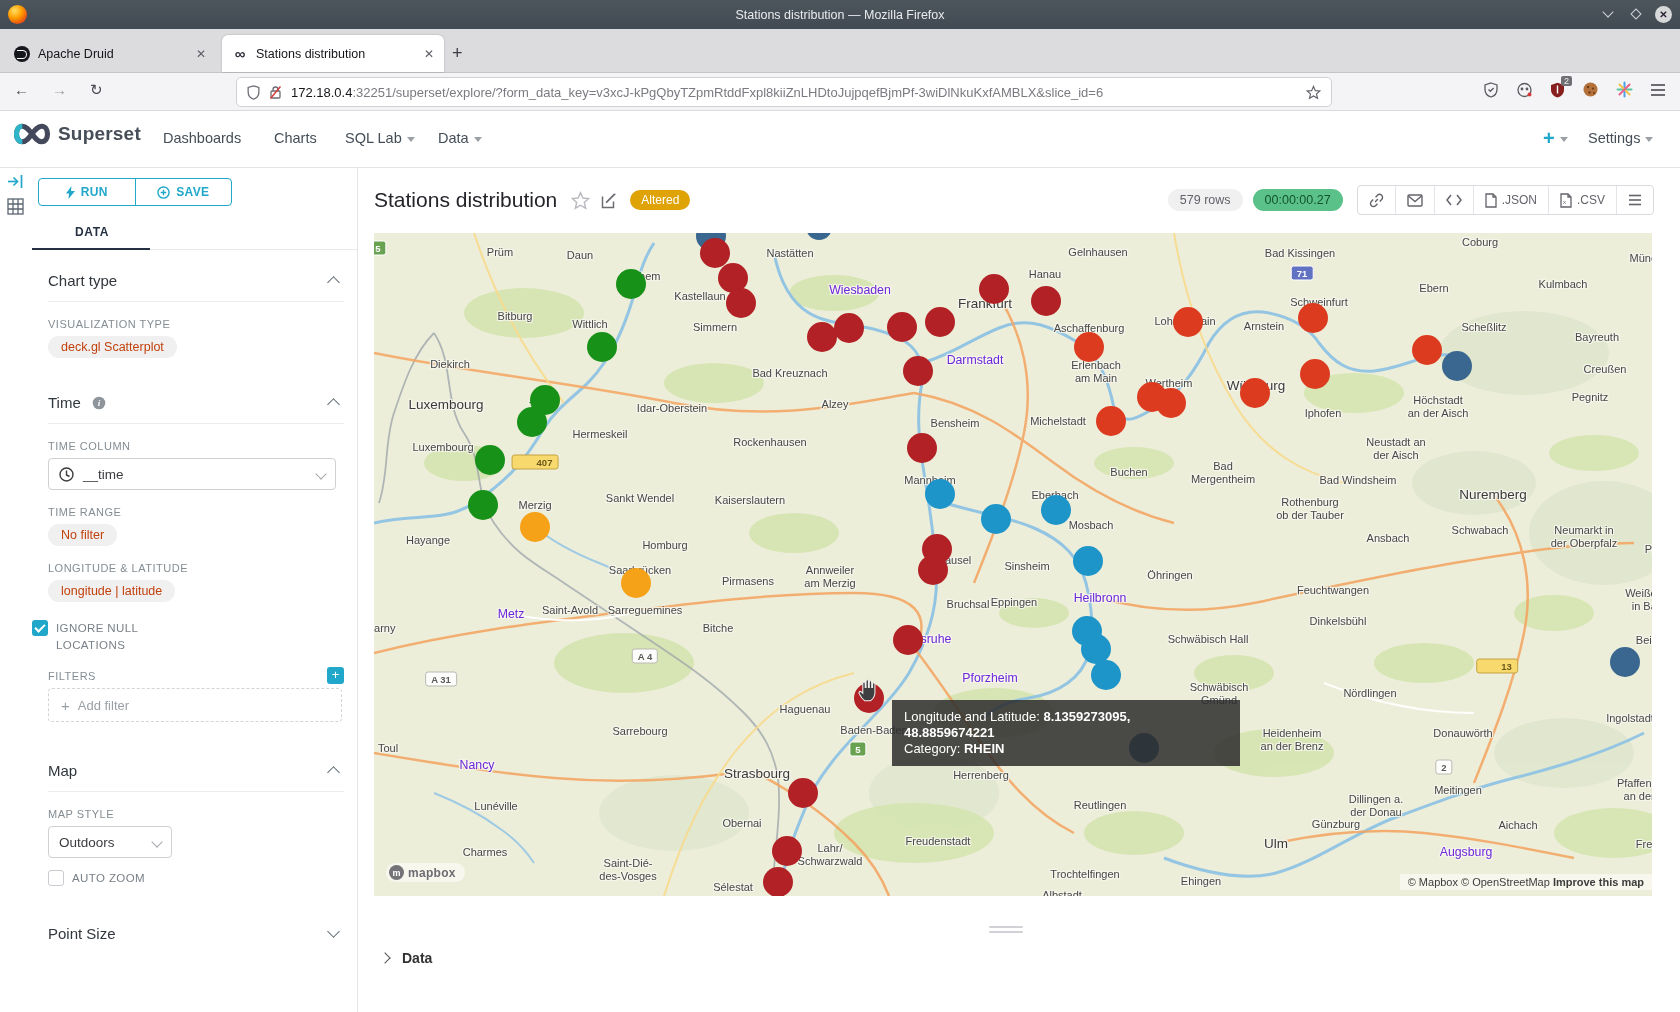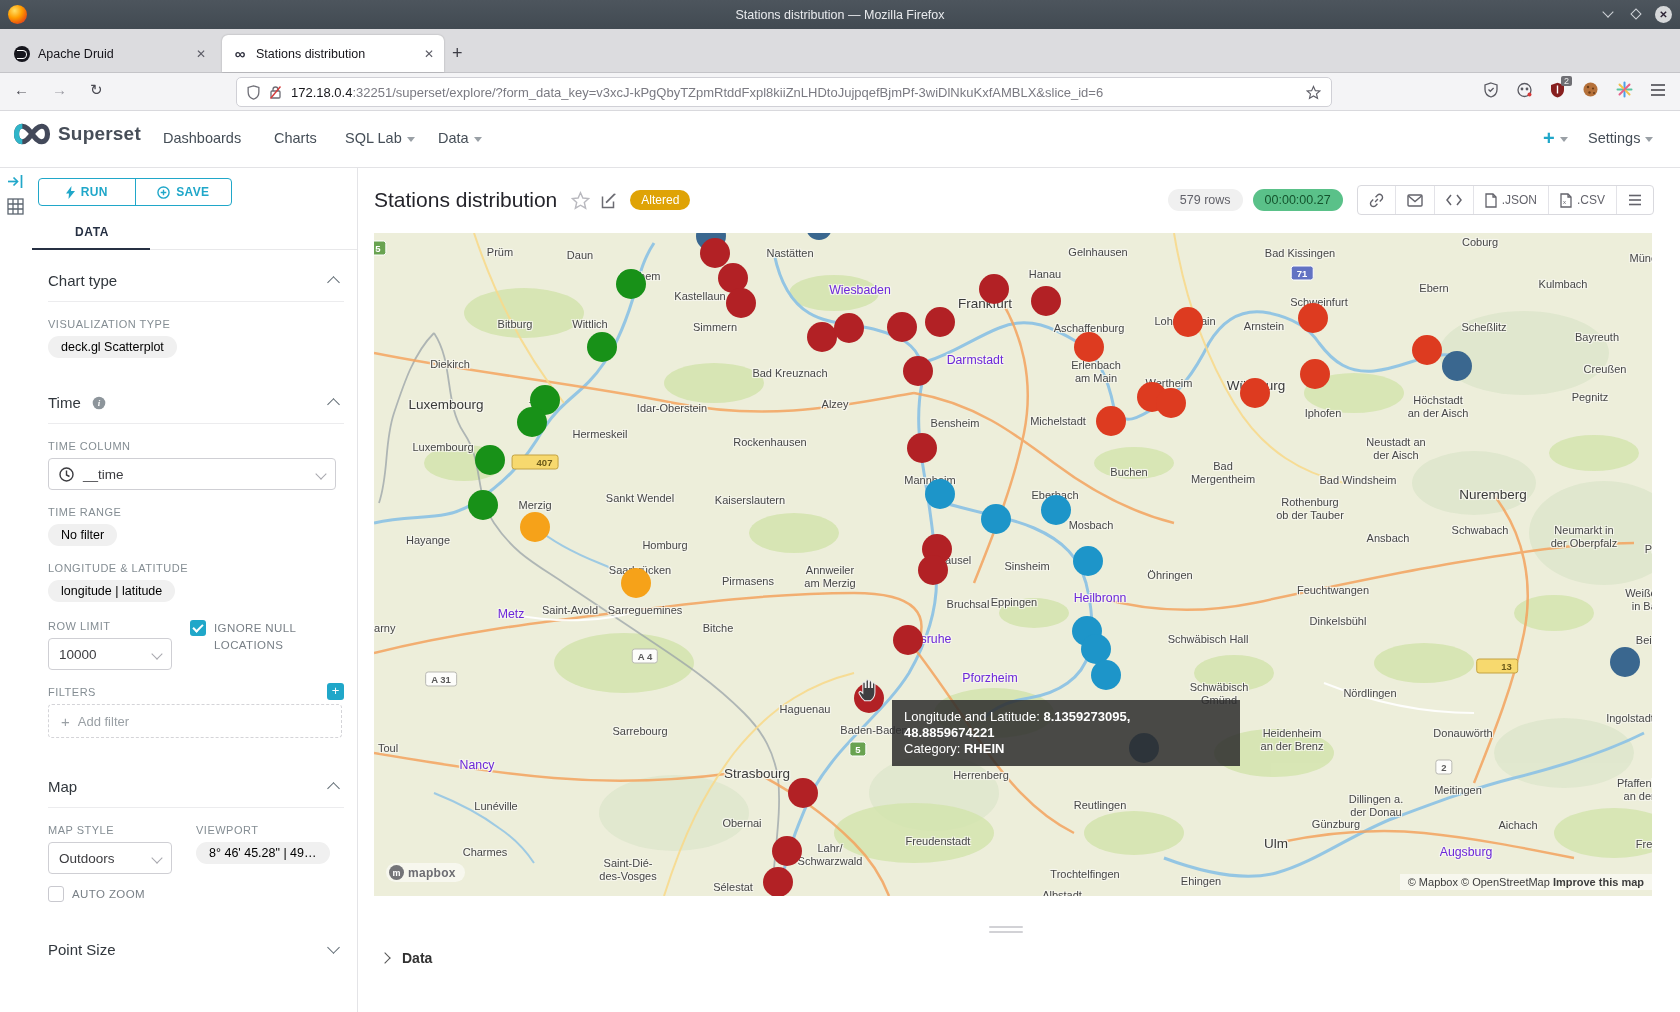--- a/index.html
+++ b/index.html
@@ -57,21 +57,21 @@
   #runsave .btn + .btn { border-left:1px solid #20a7c9; }
   #datatab { position:absolute; left:0; top:48px; width:326px; height:34px; border-bottom:1px solid #e8e8ea; }
   #datatab .t { position:absolute; left:43px; top:9px; font-size:12px; font-weight:bold; color:#263043; letter-spacing:.6px; }
   #datatab .underline { position:absolute; left:0; bottom:-1px; width:118px; height:2px; background:#263043; }
   #pscroll { position:absolute; left:0; top:82px; width:326px; height:762px; }
   .sect-h { position:relative; margin:0 14px 0 16px; padding:22px 0 12px 0; font-size:15px; color:#31373d; border-bottom:1px solid #ececee; }
   .sect-h .chev { position:absolute; right:6px; top:28px; width:9px; height:9px; border-right:1.7px solid #5f6a72; border-bottom:1.7px solid #5f6a72; }
   .chev.up { transform:rotate(-135deg); }
   .chev.down { transform:rotate(45deg); top:24px; }
   .ctl-label { margin:16px 16px 6px 16px; font-size:11px; color:#848d93; letter-spacing:.5px; }
-  .pill { display:inline-block; margin-left:16px; background:#f0f0f0; border-radius:12px; padding:4px 13px; font-size:12.5px; color:#000000; }
+  .pill { display:inline-block; margin-left:16px; background:#f0f0f0; border-radius:12px; padding:4px 13px; font-size:12.5px; color:#c2410c; }
   .selectbox { position:relative; margin-left:16px; height:32px; border:1px solid #cfcfd4; border-radius:4px; display:flex; align-items:center; padding:0 10px; font-size:13.5px; color:#3c3c40; background:#fff; }
   .selectbox .dchev { position:absolute; right:10px; top:11px; width:8px; height:8px; border-right:1.5px solid #a8a8ae; border-bottom:1.5px solid #a8a8ae; transform:rotate(45deg); }
   .cbrow { display:flex; align-items:flex-start; gap:8px; }
   .cbox { width:16px; height:16px; border-radius:3px; flex:0 0 auto; }
   .cbox.checked { background:#20a7c9; position:relative; }
   .cbox.checked::after { content:""; position:absolute; left:5px; top:2px; width:4px; height:8px; border-right:2px solid #fff; border-bottom:2px solid #fff; transform:rotate(45deg); }
   .cbox.un { background:#fff; border:1.5px solid #c9c9cf; }
   .cb-label { font-size:11.5px; color:#798087; letter-spacing:.4px; line-height:17px; }
   #plusbtn { position:absolute; right:14px; top:-3px; width:17px; height:17px; background:#20a7c9; border-radius:3px; color:#fff; font-size:13px; line-height:16px; text-align:center; }
   #addfilter { margin:6px 16px 0 16px; height:34px; border:1.5px dashed #d4d4d8; border-radius:4px; display:flex; align-items:center; padding:0 12px; color:#9aa0a5; font-size:13px; gap:8px; }
@@ -304,27 +304,20 @@
         </svg>
       <span>__time</span>
       <span class="dchev"></span>
     </div>
     <div class="ctl-label">TIME RANGE</div>
     <span class="pill">No filter</span>
 
     <div class="ctl-label">LONGITUDE &amp; LATITUDE</div>
     <span class="pill">longitude | latitude</span>
     <div style="display:flex; margin-top:2px">
-      <div style="width:158px">
-        <div class="ctl-label">ROW LIMIT</div>
-        <div class="selectbox" style="width:124px">
-          <span>10000</span>
-          <span class="dchev"></span>
-        </div>
-      </div>
       <div class="cbrow" style="margin-top:16px; width:150px">
         <span class="cbox checked"></span>
         <span class="cb-label">IGNORE NULL LOCATIONS</span>
       </div>
     </div>
     <div style="position:relative">
       <div class="ctl-label">FILTERS</div>
       <span id="plusbtn">+</span>
     </div>
     <div id="addfilter">
@@ -337,24 +330,20 @@
       <div style="width:158px">
         <div class="ctl-label">MAP STYLE</div>
         <div class="selectbox" style="width:124px">
           <span>Outdoors</span>
           <span class="dchev"></span>
         </div>
         <div class="cbrow" style="margin:12px 0 0 16px">
           <span class="cbox un"></span>
           <span class="cb-label">AUTO ZOOM</span>
         </div>
-      </div>
-      <div>
-        <div class="ctl-label" style="margin-left:6px">VIEWPORT</div>
-        <span class="pill" style="margin-left:6px">8° 46' 45.28" | 49…</span>
       </div>
     </div>
 
     <div class="sect-h" style="margin-top:16px;border-bottom:none"><span>Point Size</span><span class="chev down"></span></div>
   </div>
 </div>
 
 <div id="chart">
   <div id="chead">
     <span id="ctitle">Stations distribution</span>
@@ -506,21 +495,21 @@
         <span class="mlabel" style="left: 926px; top: 20px;">Bad Kissingen</span>
         <span class="mlabel" style="left: 1272px; top: 25px;">Münch</span>
         <span class="mlabel" style="left: 1189px; top: 51px;">Kulmbach</span>
         <span class="mlabel" style="left: 1060px; top: 55px;">Ebern</span>
         <span class="mlabel b2" style="left: 486px; top: 57px;">Wiesbaden</span>
         <span class="mlabel b1" style="left: 611px; top: 70px;">Frankfurt</span>
         <span class="mlabel" style="left: 326px; top: 63px;">Kastellaun</span>
         <span class="mlabel" style="left: 945px; top: 69px;">Schweinfurt</span>
         <span class="mlabel" style="left: 266px; top: 43px;">Cochem</span>
         <span class="mlabel" style="left: 341px; top: 94px;">Simmern</span>
-        <span class="mlabel" style="left: 141px; top: 91px;">Bitburg</span>
+        <span class="mlabel" style="left: 141px; top: 83px;">Bitburg</span>
         <span class="mlabel" style="left: 216px; top: 91px;">Wittlich</span>
         <span class="mlabel" style="left: 811px; top: 88px;">Lohr a. Main</span>
         <span class="mlabel" style="left: 890px; top: 93px;">Arnstein</span>
         <span class="mlabel" style="left: 1110px; top: 94px;">Scheßlitz</span>
         <span class="mlabel" style="left: 1223px; top: 104px;">Bayreuth</span>
         <span class="mlabel" style="left: 715px; top: 95px;">Aschaffenburg</span>
         <span class="mlabel" style="left: 76px; top: 131px;">Diekirch</span>
         <span class="mlabel b1" style="left: 72px; top: 171px;">Luxembourg</span>
         <span class="mlabel" style="left: 416px; top: 140px;">Bad Kreuznach</span>
         <span class="mlabel b2" style="left: 601px; top: 127px;">Darmstadt</span>

